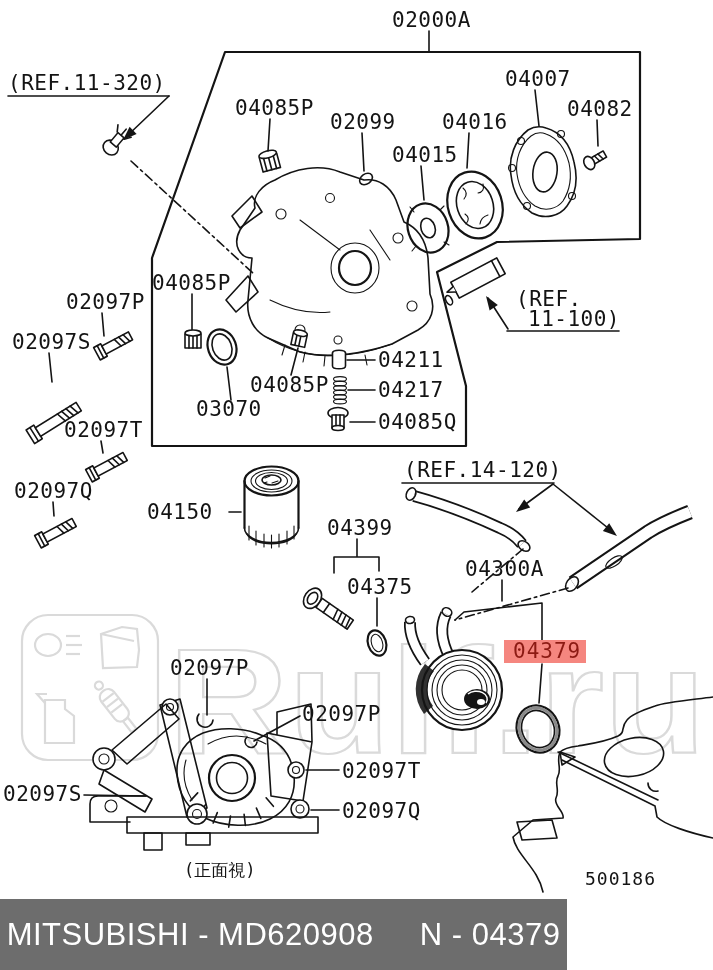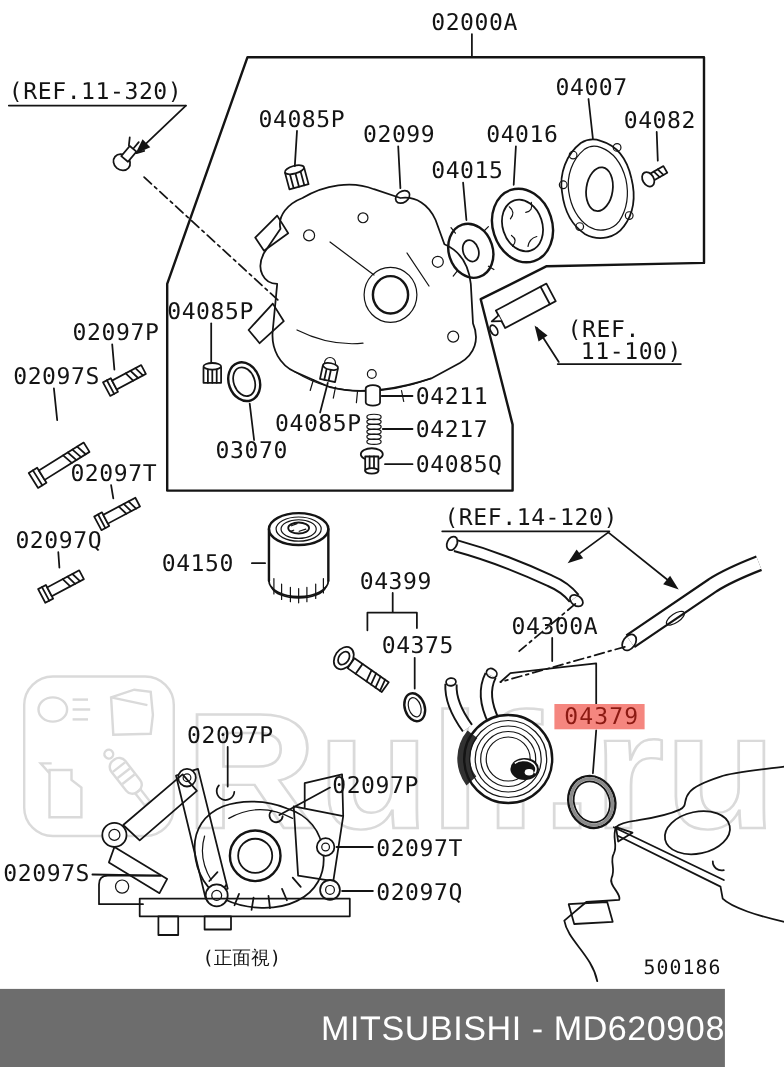--- a/index.html
+++ b/index.html
@@ -15,22 +15,22 @@
   .to{stroke:#141414;fill:none;stroke-width:12;stroke-linecap:butt;}
   .ti{stroke:#ffffff;fill:none;stroke-width:8.5;stroke-linecap:butt;}
   .to2{stroke:#141414;fill:none;stroke-width:15;stroke-linecap:butt;}
   .ti2{stroke:#ffffff;fill:none;stroke-width:11;stroke-linecap:butt;}
   .wm{stroke:#dadada;fill:none;stroke-width:2.2;}
   text.lbl{font-family:"DejaVu Sans Mono",monospace;font-size:21px;fill:#141414;letter-spacing:.5px;}
   text.sm{font-family:"DejaVu Sans Mono",monospace;font-size:17px;fill:#141414;}
   text.st{font-family:"DejaVu Sans Mono",monospace;font-size:18px;fill:#141414;letter-spacing:1px;}
   text.hl{font-family:"DejaVu Sans Mono",monospace;font-size:21px;letter-spacing:1px;}
   text.wmt{font-family:"Liberation Sans",sans-serif;font-weight:bold;}
-  #footerbar{position:absolute;left:0;bottom:0;width:659px;height:71px;background:#6d6d6d;
-    display:flex;align-items:center;justify-content:flex-end;gap:46px;
+  #footerbar{position:absolute;left:0;bottom:0;width:567px;height:71px;background:#6d6d6d;
+    display:flex;align-items:center;justify-content:center;gap:46px;
     font-family:"Liberation Sans",sans-serif;font-size:31px;color:#ffffff;letter-spacing:.5px;}
 </style>
 </head>
 <body>
 
 <div id="stage">
 <svg width="713" height="899" viewBox="0 0 713 899">
 
   <g>
     <rect x="22" y="615" width="136" height="145" rx="26" class="wm"></rect>
@@ -408,14 +408,15 @@
   <line class="k" x1="339" y1="770" x2="306" y2="770"></line>
   <text class="lbl" x="342" y="818">02097Q</text>
   <line class="k" x1="339" y1="810" x2="311" y2="810"></line>
 
   <text class="sm" x="184" y="876">(正面視)</text>
   <text class="st" x="585" y="885">500186</text>
 </svg>
 
 <div id="footerbar">
   <span>MITSUBISHI - MD620908</span>
+  <span>N - 04379</span>
 </div>
 </div>
 
 </body></html>

